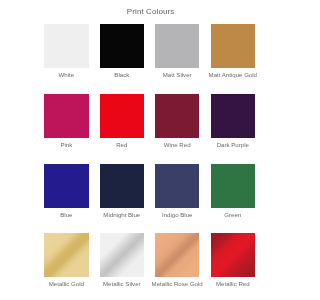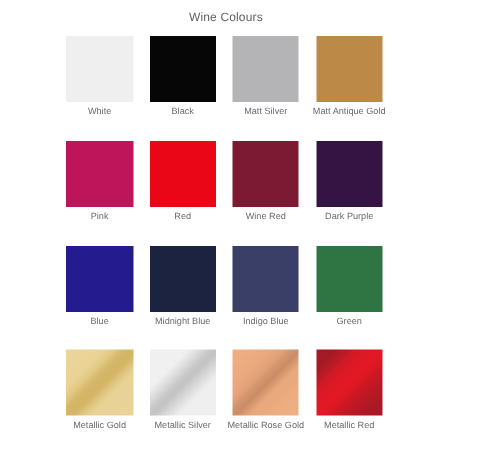--- a/index.html
+++ b/index.html
@@ -24,21 +24,21 @@
   .label{
     position:absolute;left:-28px;width:100px;top:47.0px;
     text-align:center;font-size:6.1px;line-height:7px;
     color:#6a6a6a;white-space:nowrap;
   }
 </style>
 </head>
 <body>
 
 <div class="page">
-  <div class="title">Wine Colours</div>
+  <div class="title">Print Colours</div>
   <div class="grid">
       <div class="cell" style="left: 44.4px; top: 23.6px;">
         <div class="swatch" style="background: rgb(239, 239, 240); width: 44.2px; height: 44px;"></div>
         <div class="label">White</div>
       </div>
       <div class="cell" style="left: 99.8px; top: 23.6px;">
         <div class="swatch" style="background: rgb(6, 6, 6); width: 44.2px; height: 44px;"></div>
         <div class="label">Black</div>
       </div>
       <div class="cell" style="left: 155.2px; top: 23.6px;">

